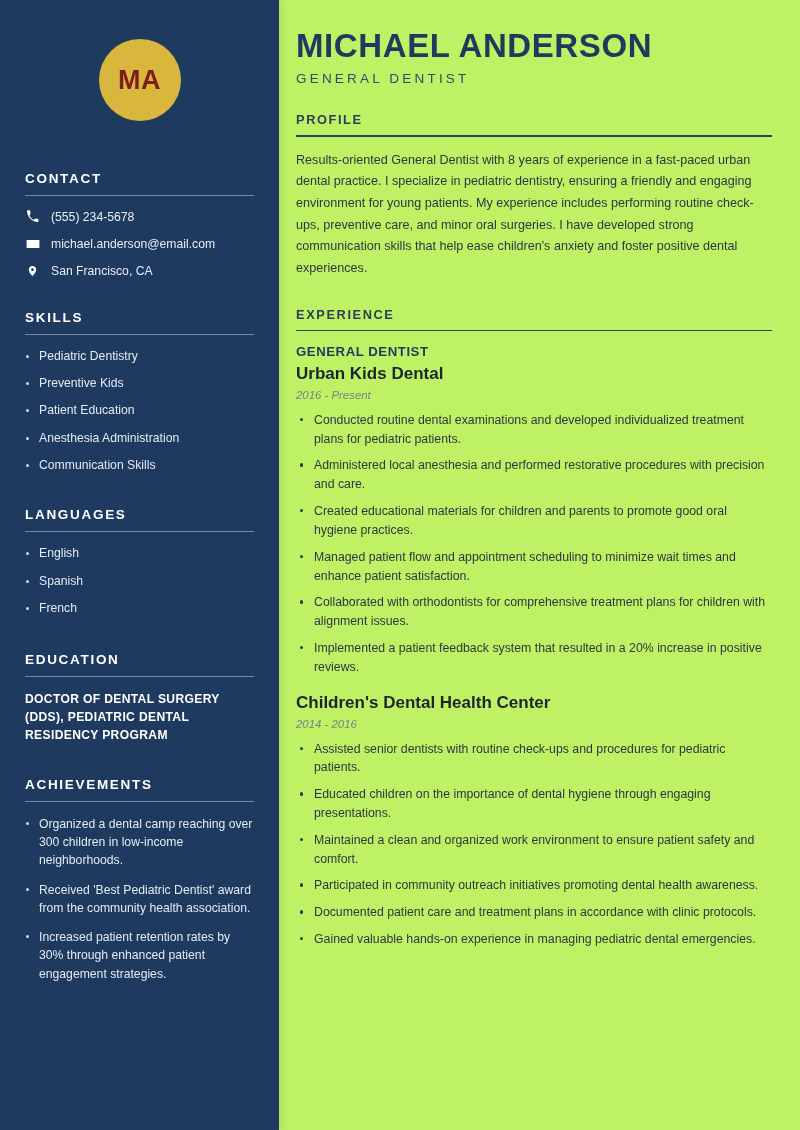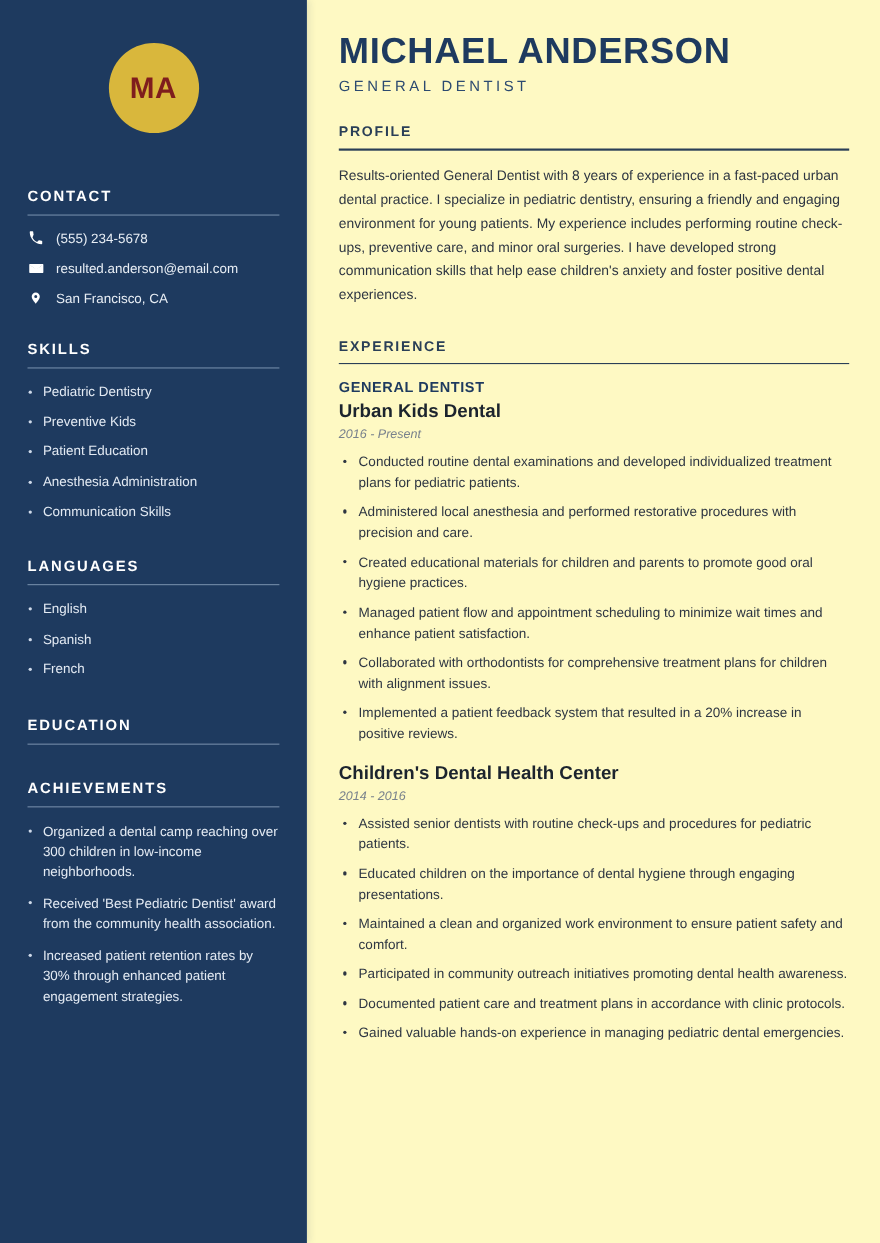--- a/index.html
+++ b/index.html
@@ -121,22 +121,22 @@
     letter-spacing: 0.35px;
     color: #ffffff;
     text-transform: uppercase;
   }
 
   .achv-list li { line-height: 1.5; margin-bottom: 11px; }
 
   
   .main {
     flex: 1 1 auto;
-    background: #fef9c3;
-    padding: 28px 28px 0 29px;
+    background: #bef264;
+    padding: 28px 28px 0 17px;
     position: relative;
   }
 
   .name {
     font-size: 33px;
     font-weight: bold;
     letter-spacing: 0.6px;
     color: #1e3a5f;
     line-height: 1.1;
     text-transform: uppercase;
@@ -241,21 +241,21 @@
             </span>
             <span>(555) 234-5678</span>
           </div>
           <div class="contact-row">
             <span class="contact-icon">
               <svg width="14" height="14" viewBox="0 0 24 24" fill="#ffffff">
                 <path d="M2 5h20c.6 0 1 .4 1 1v12c0 .6-.4 1-1 1H2c-.6 0-1-.4-1-1V6c0-.6.4-1 1-1zm10 8.2L3.3 7.1v.2L12 13.4l8.7-6.1v-.2L12 13.2z"></path>
                 <path d="M3 7l9 6.3L21 7v-.6H3V7z"></path>
               </svg>
             </span>
-            <span>resulted.anderson@email.com</span>
+            <span>michael.anderson@email.com</span>
           </div>
           <div class="contact-row">
             <span class="contact-icon">
               <svg width="11" height="14" viewBox="0 0 24 24" fill="#ffffff">
                 <path d="M12 1C7.6 1 4 4.6 4 9c0 6 8 14 8 14s8-8 8-14c0-4.4-3.6-8-8-8zm0 11a3 3 0 110-6 3 3 0 010 6z"></path>
               </svg>
             </span>
             <span>San Francisco, CA</span>
           </div>
         </div>
@@ -279,20 +279,21 @@
       <ul class="side-list" id="languages-list">
           <li>English</li>
           <li>Spanish</li>
           <li>French</li>
         </ul>
     </section>
 
     <section class="side-section edu">
       <div class="side-heading">EDUCATION</div>
       <div class="side-rule"></div>
+      <div class="edu-entry">DOCTOR OF DENTAL SURGERY (DDS), PEDIATRIC DENTAL RESIDENCY PROGRAM</div>
     </section>
 
     <section class="side-section achv">
       <div class="side-heading">ACHIEVEMENTS</div>
       <div class="side-rule"></div>
       <ul class="side-list achv-list" id="achievements-list">
           <li>Organized a dental camp reaching over 300 children in low-income neighborhoods.</li>
           <li>Received 'Best Pediatric Dentist' award from the community health association.</li>
           <li>Increased patient retention rates by 30% through enhanced patient engagement strategies.</li>
         </ul>

